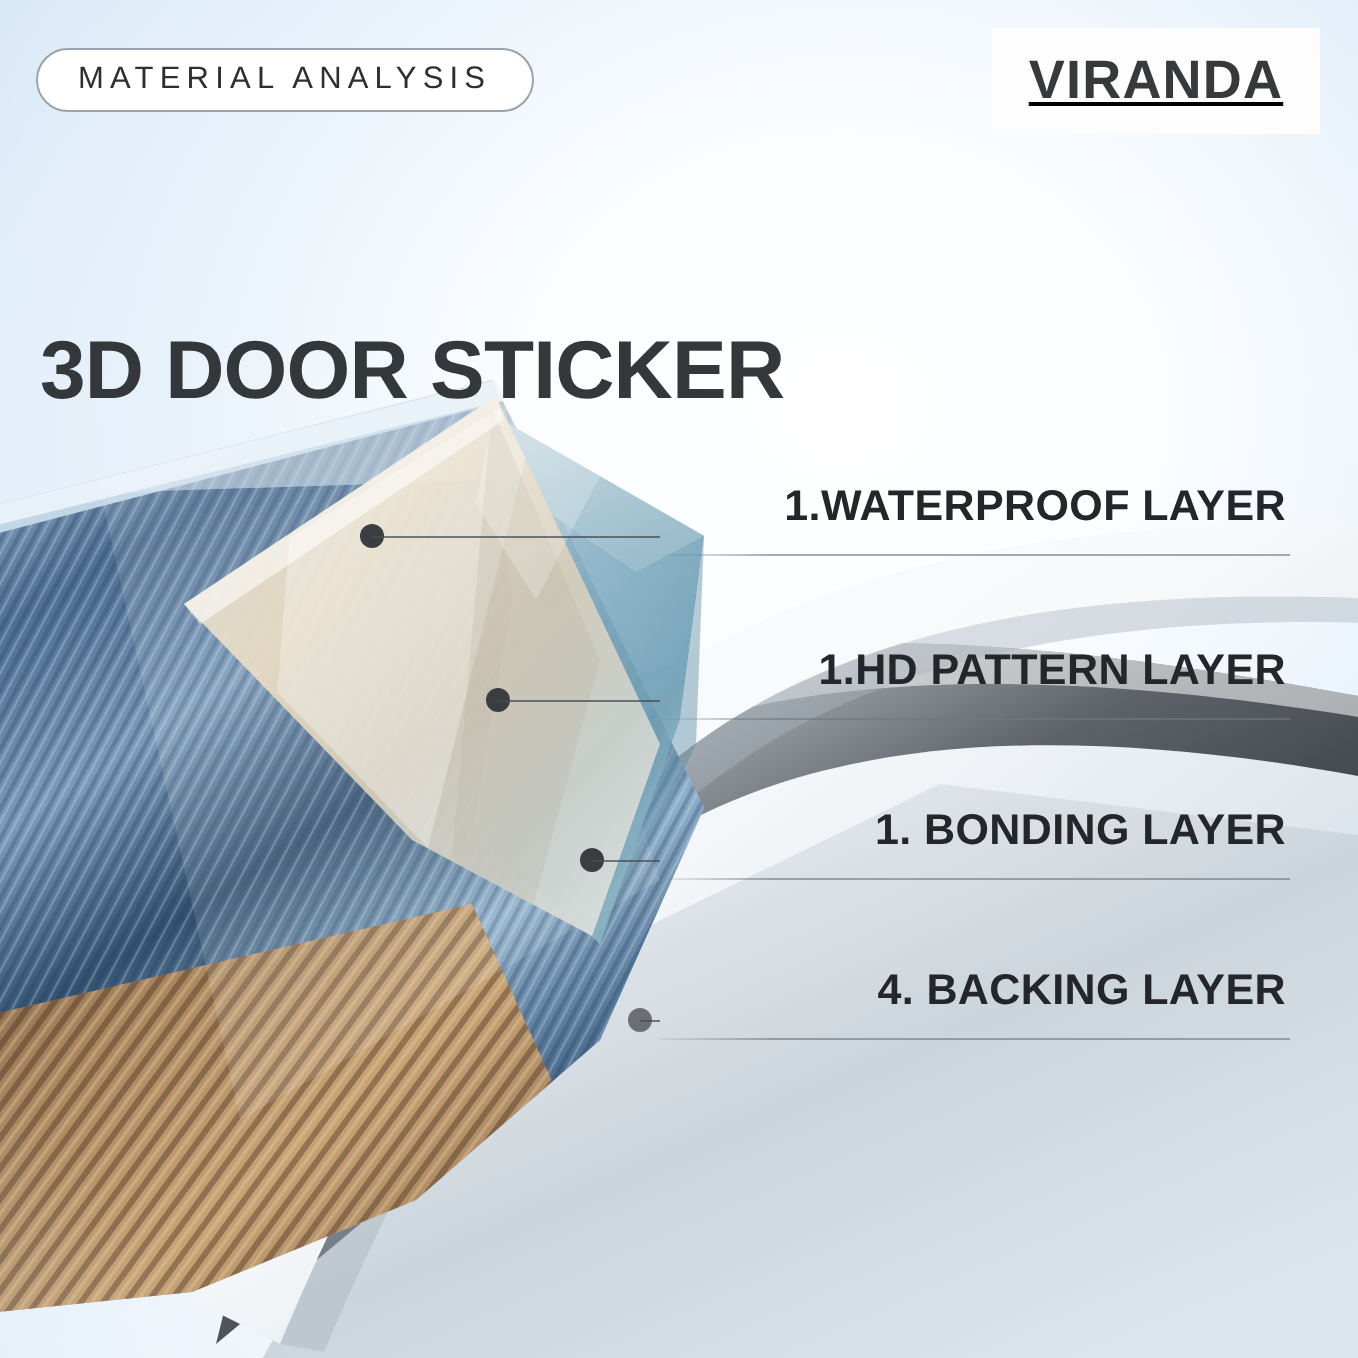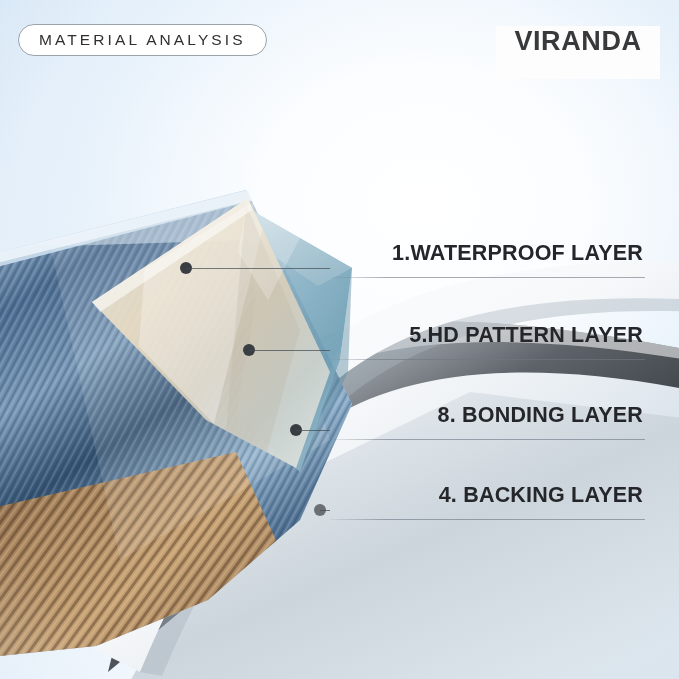--- a/index.html
+++ b/index.html
@@ -48,24 +48,24 @@
     color:#35383a;
     font-weight:bold;
     font-size:41px;
     line-height:47px;
     letter-spacing:-0.4px;
     white-space:pre;
   }
   .title .line{display:block;}
 
   .logo-box{
-    position:absolute;right:19px;top:26px;
+    position:absolute;right:19px;top:14px;
     width:164px;height:53px;
     background:#fdfdfd;
-    display:flex;justify-content:center;
+    display:flex;align-items:center;justify-content:center;text-decoration:underline;
   }
   .logo-text{
     color:#38393b;
     font-weight:bold;
     font-size:27px;
     letter-spacing:0.6px;
   }
 
   
   #art{
@@ -234,38 +234,39 @@
     </g>
     <path d="M 92,302 L 248,198 L 252,210 L 100,312 Z" fill="#ffffff" opacity="0.55"></path>
 
     <path d="M 248,198 L 300,238 L 268,300 L 238,252 Z" fill="#ffffff" opacity="0.22"></path>
   </svg>
   <div class="bg-vignette"></div>
 
   <div class="badge">MATERIAL ANALYSIS</div>
 
   <div class="title">
+    <span class="line">3D DOOR STICKER</span>
   </div>
 
   <div class="logo-box">
     <span class="logo-text">VIRANDA</span>
   </div>
 
   <div id="callout-container">
       <div class="dot" style="left: 180px; top: 262px;"></div>
       <div class="lead" style="left: 186px; top: 268px; width: 144px;"></div>
       <div class="rule" style="left: 330px; top: 277px; width: 315px;"></div>
       <div class="callout" style="top: 241px;">1.WATERPROOF LAYER</div>
       <div class="dot" style="left: 243px; top: 344px;"></div>
       <div class="lead" style="left: 249px; top: 350px; width: 81px;"></div>
       <div class="rule" style="left: 330px; top: 359px; width: 315px;"></div>
-      <div class="callout" style="top: 323px;">5.HD PATTERN LAYER</div>
+      <div class="callout" style="top: 323px;">1.HD PATTERN LAYER</div>
       <div class="dot" style="left: 290px; top: 424px;"></div>
       <div class="lead" style="left: 296px; top: 430px; width: 34px;"></div>
       <div class="rule" style="left: 330px; top: 439px; width: 315px;"></div>
-      <div class="callout" style="top: 403px;">8. BONDING LAYER</div>
+      <div class="callout" style="top: 403px;">1. BONDING LAYER</div>
       <div class="dot soft" style="left: 314px; top: 504px;"></div>
       <div class="lead" style="left: 320px; top: 510px; width: 10px;"></div>
       <div class="rule" style="left: 330px; top: 519px; width: 315px;"></div>
       <div class="callout" style="top: 483px; text-align: center;">4. BACKING LAYER</div>
     </div>
 
 </div>
 
 </body></html>

